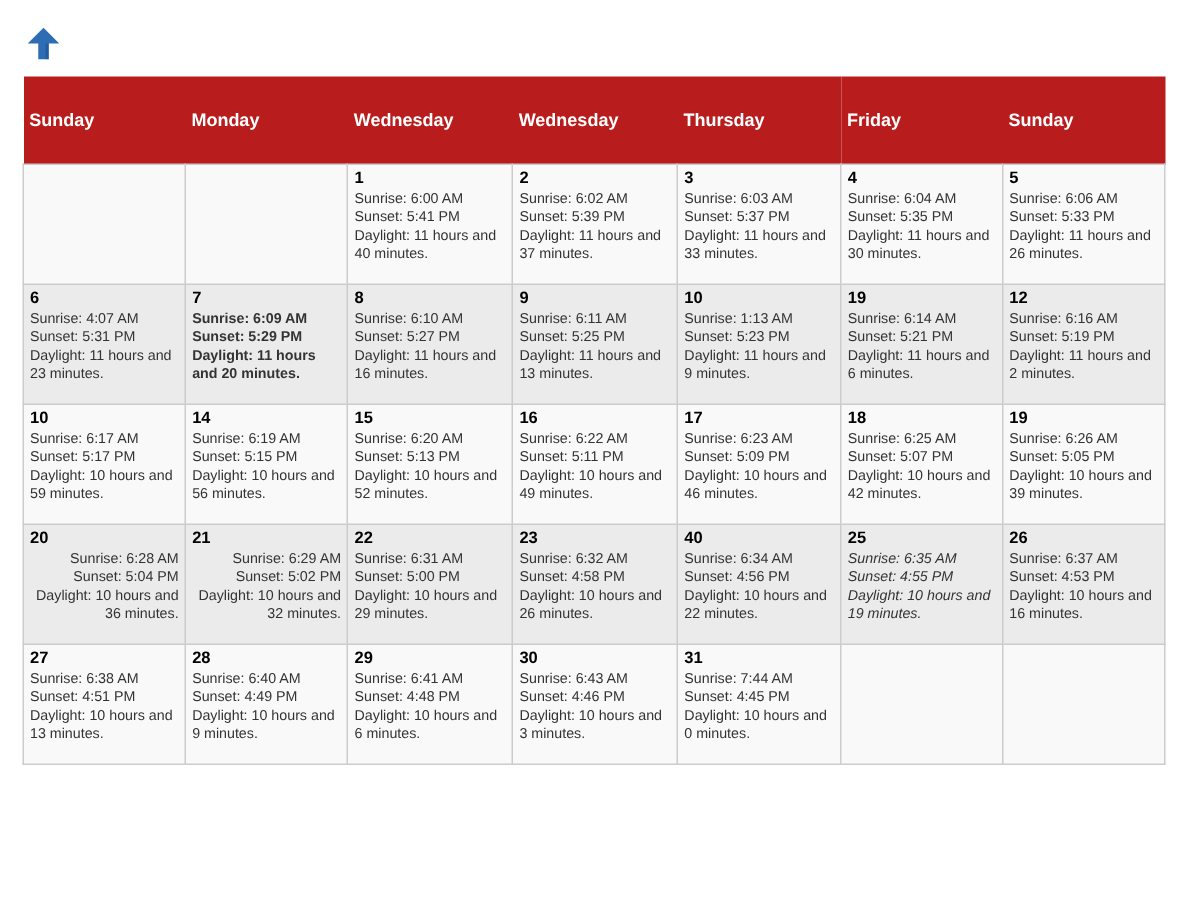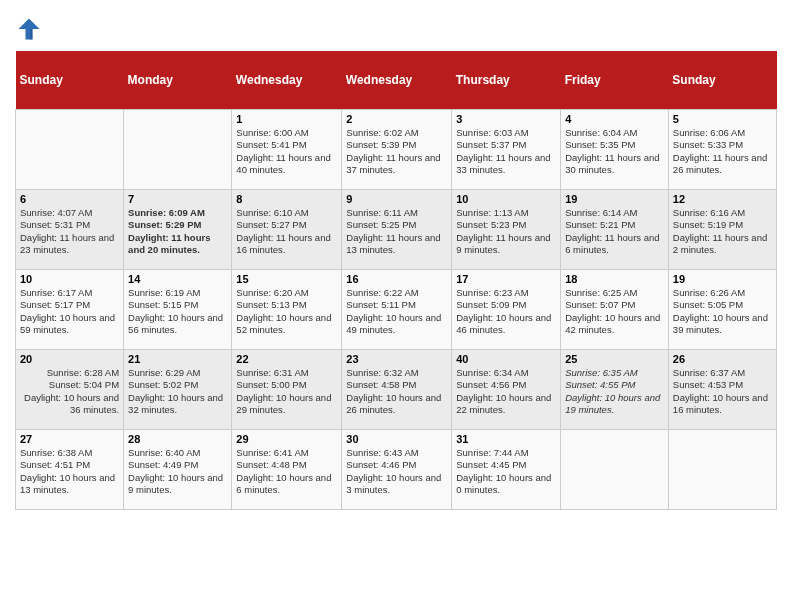--- a/index.html
+++ b/index.html
@@ -254,21 +254,21 @@
         </tr>
         <tr>
           <td>
             <span class="day-number">20</span>
             <div class="day-info" style="white-space: pre-line; text-align: right;">Sunrise: 6:28 AM
 Sunset: 5:04 PM
 Daylight: 10 hours and 36 minutes.</div>
           </td>
           <td>
             <span class="day-number">21</span>
-            <div class="day-info" style="white-space: pre-line;">Sunrise: 6:29 AM
+            <div class="day-info" style="white-space: pre-line; text-align: right;">Sunrise: 6:29 AM
 Sunset: 5:02 PM
 Daylight: 10 hours and 32 minutes.</div>
           </td>
           <td>
             <span class="day-number">22</span>
             <div class="day-info" style="white-space: pre-line;">Sunrise: 6:31 AM
 Sunset: 5:00 PM
 Daylight: 10 hours and 29 minutes.</div>
           </td>
           <td>

